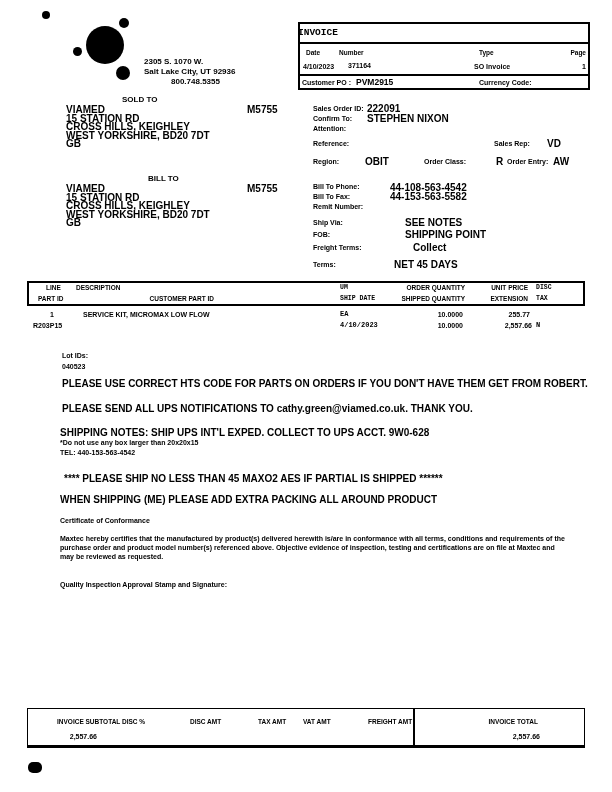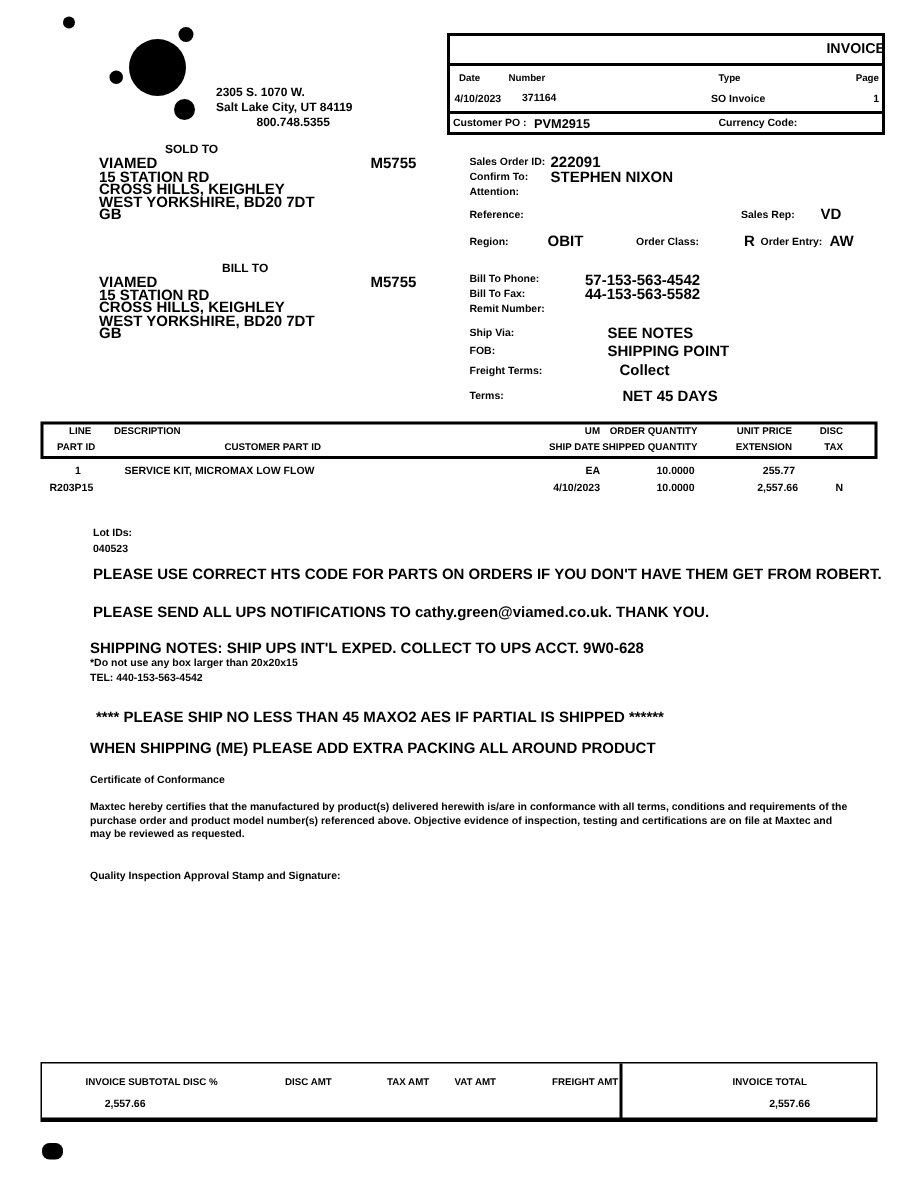--- a/index.html
+++ b/index.html
@@ -10,60 +10,60 @@
     font-family:"Liberation Sans", sans-serif; font-weight:bold;
   }
   .t { position:absolute; white-space:nowrap; line-height:1; color:#000; font-weight:bold; }
   .f6  { font-size:6.5px; }
   .f7  { font-size:7px; }
   .f75 { font-size:10px; }
   .f8  { font-size:8px; }
   .f85 { font-size:8.5px; }
   .f9  { font-size:9.5px; }
   .r { text-align:right; }
-  .c { text-align:right; }
+  .c { text-align:left;font-family:Liberation Mono, monospace; }
   .wrap { white-space:normal; line-height:1.27; }
   .dot { position:absolute; background:#000; border-radius:50%; }
   .box { position:absolute; border:2px solid #000; }
   .hline { position:absolute; background:#000; height:1.5px; }
   .vline { position:absolute; background:#000; width:1.5px; }
   .brand { position:absolute; font-size:31px; letter-spacing:-1.5px; line-height:1; font-weight:bold; }
   .blob { position:absolute; background:#000; border-radius:5px; }
 </style>
 </head>
 <body>
 
 <div class="page">
 
   <span class="dot" style="left:42px;top:11px;width:8px;height:8px;"></span>
   <span class="dot" style="left:119px;top:18px;width:10px;height:10px;"></span>
   <span class="dot" style="left:86px;top:26px;width:38px;height:38px;"></span>
   <span class="dot" style="left:73px;top:47px;width:9px;height:9px;"></span>
   <span class="dot" style="left:116px;top:66px;width:14px;height:14px;"></span>
   <div class="t f8" style="left:144px;top:58px;">2305 S. 1070 W.</div>
-  <div class="t f8" style="left:144px;top:68px;">Salt Lake City, UT 84119</div>
+  <div class="t f8" style="left:144px;top:68px;">Salt Lake City, UT 92936</div>
   <div class="t f8" style="left:144px;top:78px;padding-left:27px;">800.748.5355</div>
 
   <div class="box" style="left:298px;top:22px;width:292px;height:68px;"></div>
   <div class="hline" style="left:300px;top:42px;width:288px;"></div>
   <div class="hline" style="left:300px;top:74px;width:288px;"></div>
   <div class="t f9 c" style="left:298px;top:28px;width:292px;">INVOICE</div>
   <div class="t f6" style="left:306px;top:50px;">Date</div>
   <div class="t f6" style="left:339px;top:50px;">Number</div>
   <div class="t f6" style="left:479px;top:50px;">Type</div>
   <div class="t f6 r" style="left:500px;top:50px;width:86px;">Page</div>
   <div class="t f7" style="left:303px;top:63px;">4/10/2023</div>
   <div class="t f7" style="left:348px;top:62px;">371164</div>
   <div class="t f7" style="left:474px;top:63px;">SO Invoice</div>
   <div class="t f7 r" style="left:500px;top:63px;width:86px;">1</div>
   <div class="t f7" style="left:302px;top:79px;">Customer PO :</div>
   <div class="t f85" style="left:356px;top:78px;">PVM2915</div>
   <div class="t f7" style="left:479px;top:79px;">Currency Code:</div>
 
-  <div class="t f8" style="left:110px;top:96px;">SOLD TO</div>
+  <div class="t f8" style="left:122px;top:96px;">SOLD TO</div>
   <div class="t f75" style="left:66px;top:105px;">VIAMED</div>
   <div class="t f75" style="left:66px;top:113.5px;">15 STATION RD</div>
   <div class="t f75" style="left:66px;top:122px;">CROSS HILLS, KEIGHLEY</div>
   <div class="t f75" style="left:66px;top:130.5px;">WEST YORKSHIRE,  BD20 7DT</div>
   <div class="t f75" style="left:66px;top:139px;">GB</div>
   <div class="t f75" style="left:247px;top:105px;">M5755</div>
 
   <div class="t f7" style="left:313px;top:105px;">Sales Order ID:</div>
   <div class="t f75" style="left:367px;top:104px;">222091</div>
   <div class="t f7" style="left:313px;top:115px;">Confirm To:</div>
@@ -81,32 +81,32 @@
 
   <div class="t f8" style="left:124px;top:175px;padding-left:24px;">BILL TO</div>
   <div class="t f75" style="left:66px;top:184px;">VIAMED</div>
   <div class="t f75" style="left:66px;top:192.5px;">15 STATION RD</div>
   <div class="t f75" style="left:66px;top:201px;">CROSS HILLS, KEIGHLEY</div>
   <div class="t f75" style="left:66px;top:209.5px;">WEST YORKSHIRE,  BD20 7DT</div>
   <div class="t f75" style="left:66px;top:218px;">GB</div>
   <div class="t f75" style="left:247px;top:184px;">M5755</div>
 
   <div class="t f7" style="left:313px;top:183px;">Bill To Phone:</div>
-  <div class="t f75" style="left:390px;top:182.5px;">57-153-563-4542</div>
+  <div class="t f75" style="left:390px;top:182.5px;">44-108-563-4542</div>
   <div class="t f7" style="left:313px;top:192.5px;">Bill To Fax:</div>
   <div class="t f75" style="left:390px;top:192px;">44-153-563-5582</div>
   <div class="t f7" style="left:313px;top:202.5px;">Remit Number:</div>
   <div class="t f7" style="left:313px;top:219px;">Ship Via:</div>
   <div class="t f75" style="left:405px;top:218px;">SEE NOTES</div>
   <div class="t f7" style="left:313px;top:231px;">FOB:</div>
   <div class="t f75" style="left:405px;top:230px;">SHIPPING POINT</div>
   <div class="t f7" style="left:313px;top:244px;">Freight Terms:</div>
   <div class="t f75" style="left:413px;top:243px;">Collect</div>
   <div class="t f7" style="left:313px;top:261px;">Terms:</div>
-  <div class="t f75" style="left:415px;top:260px;text-align:center;">NET 45 DAYS</div>
+  <div class="t f75" style="left:394px;top:260px;text-align:center;">NET 45 DAYS</div>
 
   <div class="box" style="left:27px;top:281px;width:558px;height:25px;"></div>
   <div class="t f6" style="left:46px;top:285px;">LINE</div>
   <div class="t f6" style="left:38px;top:296px;">PART ID</div>
   <div class="t f6" style="left:76px;top:285px;">DESCRIPTION</div>
   <div class="t f6 r" style="left:76px;top:296px;width:138px;">CUSTOMER PART ID</div>
   <div class="t f6 c" style="left:340px;top:285px;width:60px;">UM</div>
   <div class="t f6 c" style="left:340px;top:296px;width:60px;">SHIP DATE</div>
   <div class="t f6 r" style="left:348px;top:285px;width:117px;">ORDER QUANTITY</div>
   <div class="t f6 r" style="left:348px;top:296px;width:117px;">SHIPPED QUANTITY</div>

